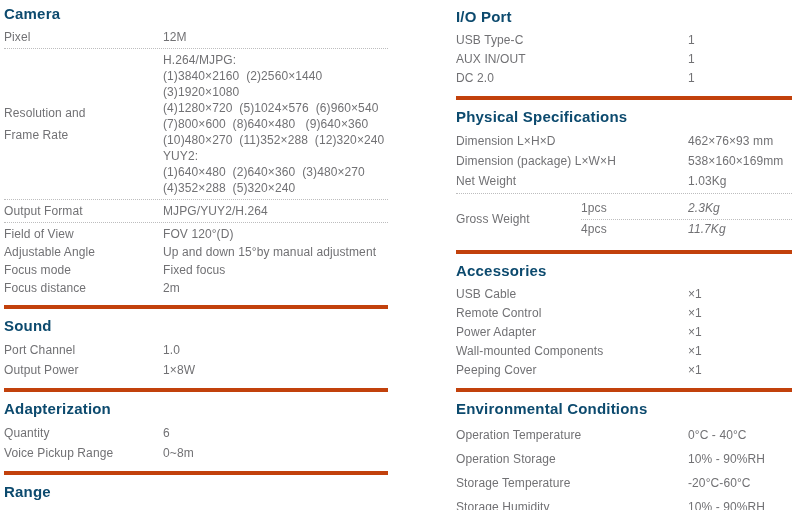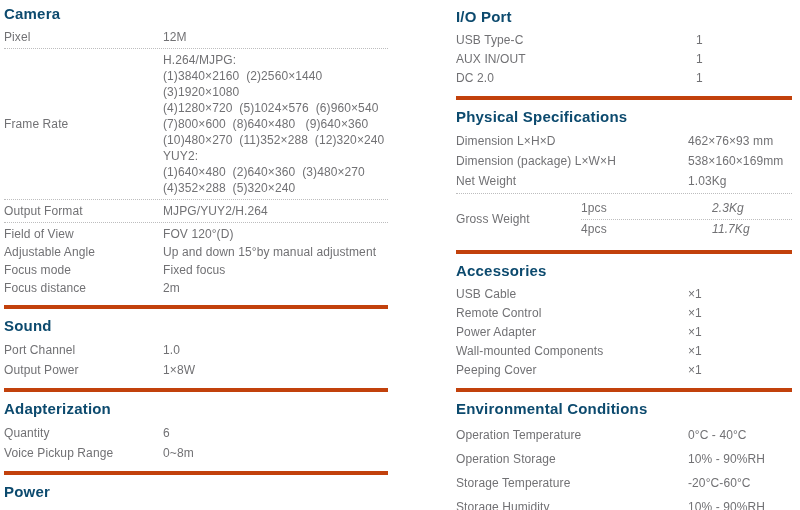--- a/index.html
+++ b/index.html
@@ -42,48 +42,49 @@
   .row-multiline .label {
     display: flex; flex-direction: column; justify-content: center;
   }
   .row-multiline .label div { line-height: 22px; }
   .row-multiline .value div { line-height: 16px; }
 
   
   .row-subtable { align-items: stretch; padding: 0; }
   .col-right .row-subtable > .label { width: 125px; display: flex; align-items: center; }
   .subtable { flex: 1; }
-  .subrow { display: flex; padding: 2.5px 0; gap: 24px; }
+  .subrow { display: flex; padding: 2.5px 0; }
   .subrow + .subrow { border-top: 1px dotted #bdbdbe; }
   .subrow .sub { width: 107px; flex-shrink: 0; }
   .subrow .subvalue { flex: 1; font-style: italic; }
 
   
   .sec-camera .row-multiline { padding: 1px 0; }
   .sec-sound .row, .sec-adapterization .row { padding: 2.5px 0; }
   .sec-power .row { padding: 2.5px 0; }
-  .sec-io-port .row { padding: 2px 0; gap: 8px; }
+  .sec-io-port .row { padding: 2px 0; }
   .sec-physical-specifications .row { padding: 2.5px 0; }
   .sec-accessories .row { padding: 2px 0; }
   .sec-environmental-conditions .row { padding: 4.5px 0; }
 </style>
 </head>
 <body>
 
 <div class="page">
   <div class="col col-left" id="col-left">
       <section class="section sec-camera">
         <h2 class="section-title">Camera</h2>
         <div class="row row-simple">
           <span class="label">Pixel</span>
           <span class="value">12M</span>
         </div>
         <div class="dotted"></div>
         <div class="row row-multiline">
           <span class="label">
+            <div>Resolution and</div>
             <div>Frame Rate</div>
           </span>
           <span class="value"><div>H.264/MJPG:</div><div>(1)3840×2160  (2)2560×1440  (3)1920×1080</div><div>(4)1280×720  (5)1024×576  (6)960×540</div><div>(7)800×600  (8)640×480   (9)640×360</div><div>(10)480×270  (11)352×288  (12)320×240</div><div>YUY2:</div><div>(1)640×480  (2)640×360  (3)480×270</div><div>(4)352×288  (5)320×240</div></span>
         </div>
         <div class="dotted"></div>
         <div class="row row-simple">
           <span class="label">Output Format</span>
           <span class="value">MJPG/YUY2/H.264</span>
         </div>
         <div class="dotted"></div>
@@ -120,21 +121,21 @@
         <div class="row row-simple">
           <span class="label">Quantity</span>
           <span class="value">6</span>
         </div>
         <div class="row row-simple">
           <span class="label">Voice Pickup Range</span>
           <span class="value">0~8m</span>
         </div>
       </section>
       <section class="section sec-power with-top-line">
-        <h2 class="section-title">Power</h2>
+        <h2 class="section-title">Range</h2>
         <div class="row row-simple">
           <span class="label">Power Requirements</span>
           <span class="value">12V DC 3A</span>
         </div>
       </section>
     </div>
   <div class="col-spacer"></div>
   <div class="col col-right" id="col-right">
       <section class="section sec-io-port">
         <h2 class="section-title">I/O Port</h2>

